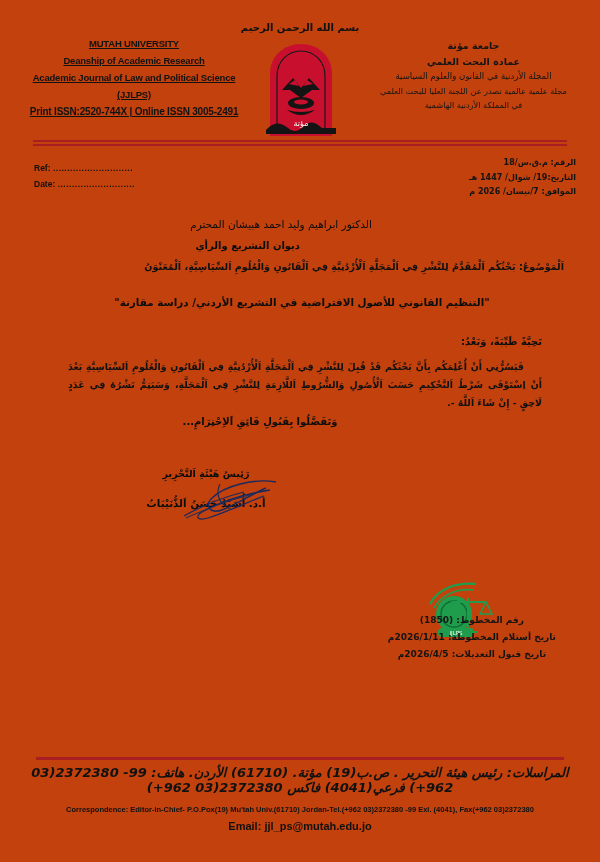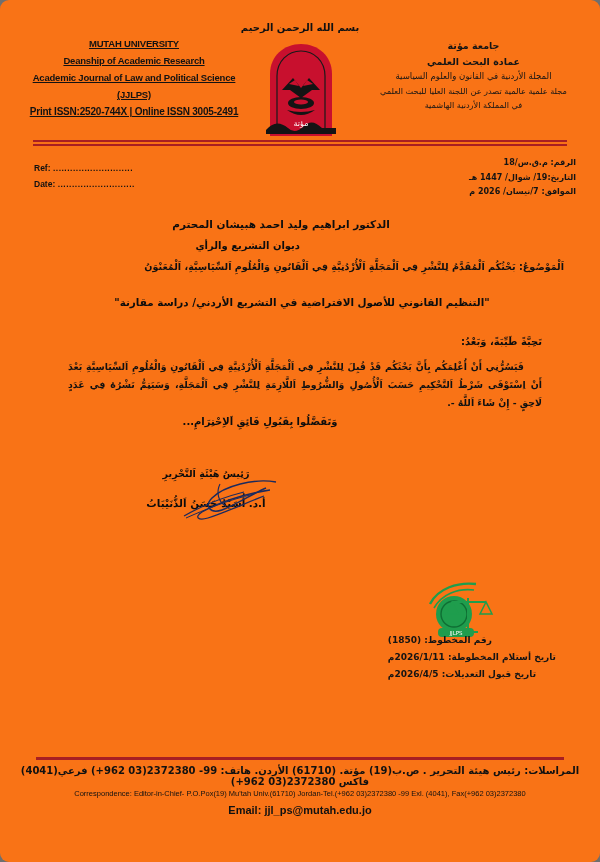--- a/index.html
+++ b/index.html
@@ -8,24 +8,23 @@
     padding: 0;
     background: #6f6f6f;
   }
   body {
     font-family: "Liberation Sans", sans-serif;
   }
   .page {
     position: relative;
     width: 600px;
     height: 862px;
-    background: #f97316;
+    background: #c2410c;
     overflow: hidden;
     box-sizing: border-box;
-    border-radius: 9px;
   }
 
   
   .header {
     position: absolute;
     top: 0; left: 0; right: 0;
     height: 142px;
   }
   .hdr-left {
     position: absolute;
@@ -127,21 +126,21 @@
 
   
   .recipient {
     position: absolute;
     left: 0; right: 38px;
     top: 218px;
     direction: rtl;
     text-align: center;
     font-family: "DejaVu Sans", sans-serif;
     font-size: 10.5px;
-    font-weight: bold;
+    font-weight: normal;
     color: #0d0d0d;
   }
   .dept {
     position: absolute;
     right: 300px;
     top: 240px;
     direction: rtl;
     text-align: right;
     font-family: "DejaVu Sans", sans-serif;
     font-size: 10px;
@@ -245,23 +244,23 @@
     left: 424px;
     top: 582px;
     width: 78px;
     height: 62px;
   }
 
   
   .msinfo {
     position: absolute;
     right: 44px;
-    top: 632px;
-    direction: rtl;
-    text-align: left;
+    top: 612px;
+    direction: rtl;
+    text-align: center;
     font-family: "DejaVu Sans", sans-serif;
     font-size: 9px;
     font-weight: bold;
     color: #141414;
     line-height: 17px;
   }
 
   
   .rule-bottom {
     position: absolute;
@@ -273,28 +272,29 @@
   .footer {
     position: absolute;
     left: 20px; right: 20px;
     top: 765px;
     text-align: center;
     color: #111;
   }
   .f-ar {
     direction: rtl;
     font-family: "DejaVu Sans", sans-serif;
-    font-size: 10px;
-    font-weight: bold;
-    margin-bottom: 2px;
+    font-size: 13px;
+    font-weight: bold;
+    margin-bottom: 10px;
+    font-style: italic;
   }
   .f-en {
     font-family: "Liberation Sans", sans-serif;
     font-size: 7.5px;
-    font-weight: normal;
+    font-weight: bold;
     margin-bottom: 6px;
   }
   .f-mail {
     font-family: "Liberation Sans", sans-serif;
     font-size: 11px;
     font-weight: bold;
   }
 </style>
 </head>
 <body>

